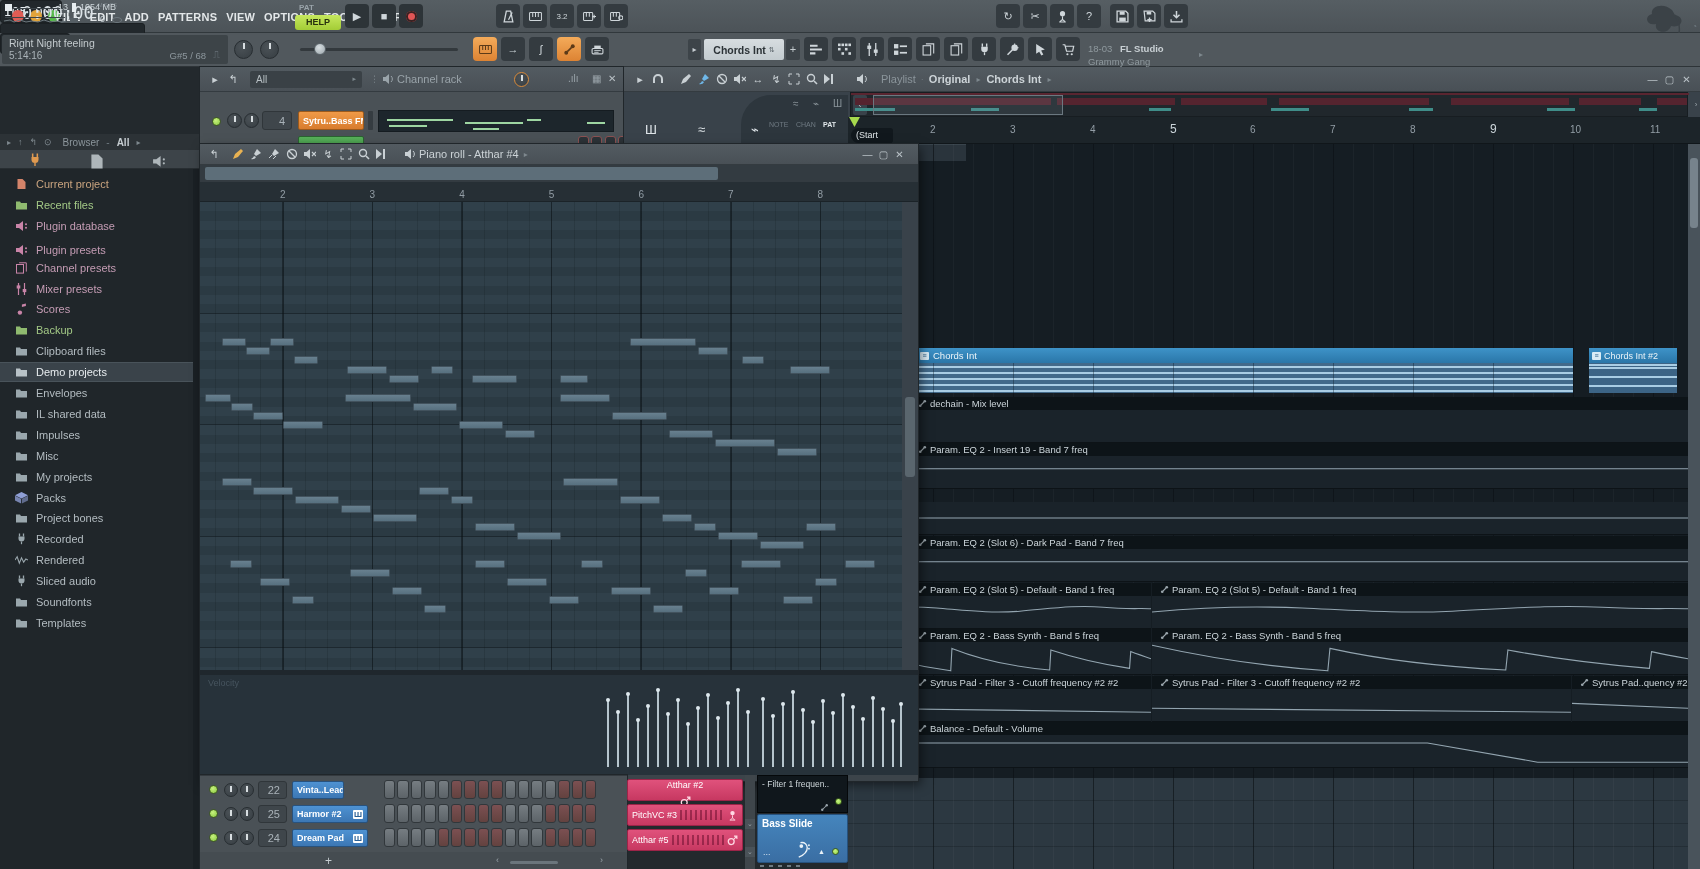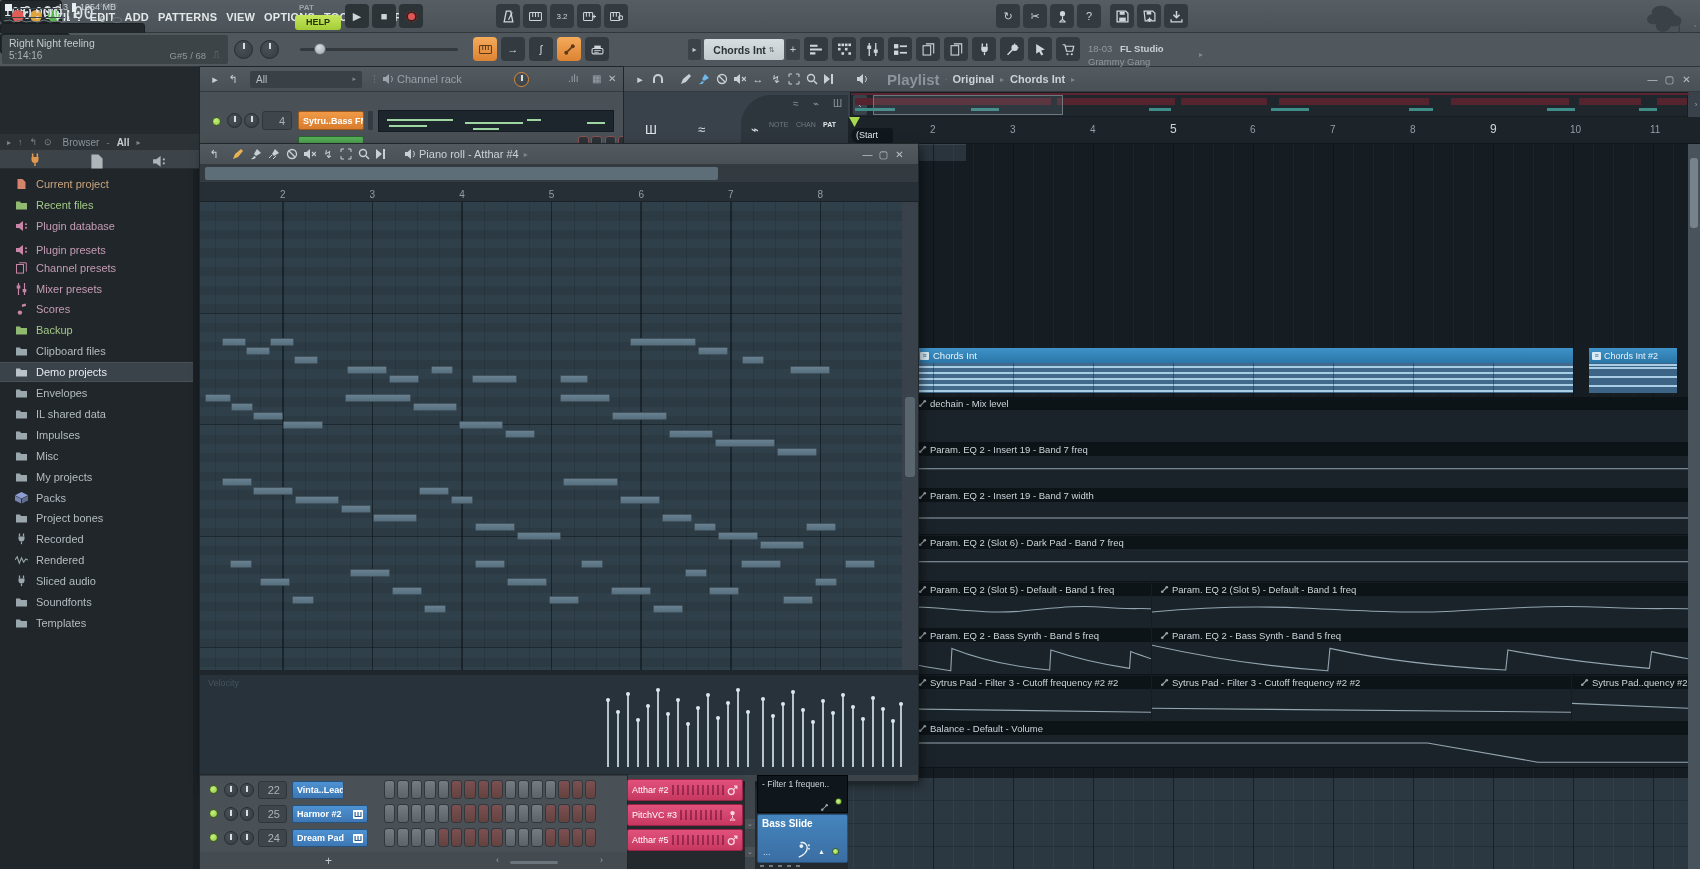--- a/index.html
+++ b/index.html
@@ -381,21 +381,21 @@
               <path d="M6 5 L0 0 v10 z" fill="#c9d0d4"></path>
             </svg>
           </span>
         <span style="width:14px"></span>
         <span class="ticon">
             <svg viewBox="0 0 12 10">
               <path d="M1 3 h2.5 L7 0 v10 L3.5 7 H1 z" fill="#c9d0d4"></path>
               <path d="M9 2 a4 4 0 0 1 0 6" stroke="#c9d0d4" fill="none"></path>
             </svg>
           </span>
-        <span style="font-size:15px;color:#8b959b;margin-left:16px;font-weight:bold;">Playlist</span>
+        <span style="font-size:11px;color:#8b959b;margin-left:10px;">Playlist</span>
         <span style="font-size:9px;color:#6f7a80;margin:0 5px;">·</span>
         <span style="font-size:11px;color:#ccd3d7;font-weight:700;">Original</span>
         <span style="font-size:8px;color:#7e888e;margin:0 6px;">▸</span>
         <span style="font-size:11px;color:#ccd3d7;font-weight:700;">Chords Int</span>
         <span style="font-size:8px;color:#7e888e;margin-left:6px;">▸</span>
       </div>
       <span class="wbtn" style="left:1022px;">—</span>
       <span class="wbtn" style="left:1039px;">▢</span>
       <span class="wbtn" style="left:1056px;">✕</span>
 
@@ -493,28 +493,20 @@
                 <circle cx="3" cy="9" r="1.8" fill="#9aa5ac"></circle>
                 <circle cx="9" cy="3" r="1.8" fill="#9aa5ac"></circle>
                 <path d="M4 8 L8 4" stroke="#9aa5ac" stroke-width="1.5"></path>
               </svg></span>
             <span style="margin-left: 3px;">Param. EQ 2 - Insert 19 - Band 7 freq</span>
           </div>
           <div class="lanebody" style="left: 5px; top: 312px; width: 835px;">
             <svg viewBox="0 0 250 40" preserveAspectRatio="none">
               <path d="M0 16 L250 16" fill="none" stroke="#93a5b0" stroke-width="1.1" vector-effect="non-scaling-stroke"></path>
             </svg>
-          </div>
-          <div class="lanebar" style="left: 5px; top: 345px; width: 835px;">
-            <span class="linkic" style="position: static; margin-left: 65px; flex: 0 0 auto;"><svg viewBox="0 0 12 12">
-                <circle cx="3" cy="9" r="1.8" fill="#9aa5ac"></circle>
-                <circle cx="9" cy="3" r="1.8" fill="#9aa5ac"></circle>
-                <path d="M4 8 L8 4" stroke="#9aa5ac" stroke-width="1.5"></path>
-              </svg></span>
-            <span style="margin-left: 3px;">Param. EQ 2 - Insert 19 - Band 7 width</span>
           </div>
           <div class="lanebody" style="left: 5px; top: 358px; width: 835px;">
             <svg viewBox="0 0 250 40" preserveAspectRatio="none">
               <path d="M0 20 L250 20" fill="none" stroke="#93a5b0" stroke-width="1.1" vector-effect="non-scaling-stroke"></path>
             </svg>
           </div>
           <div class="lanebar" style="left: 5px; top: 392px; width: 835px;">
             <span class="linkic" style="position: static; margin-left: 65px; flex: 0 0 auto;"><svg viewBox="0 0 12 12">
                 <circle cx="3" cy="9" r="1.8" fill="#9aa5ac"></circle>
                 <circle cx="9" cy="3" r="1.8" fill="#9aa5ac"></circle>
@@ -1182,21 +1174,21 @@
             <div class="stepcell" style="left: 385px; top: 52px; width: 11.4px; height: 19px; background: linear-gradient(rgb(124, 80, 82), rgb(99, 66, 63)); border: 1px solid rgb(49, 55, 59);"></div>
           </div>
         <div class="abs" style="left:0;top:76px;width:427px;height:18px;background:#454c51;">
           <span class="txt" style="left:125px;top:2px;font-size:12px;color:#c6cdd1;">+</span>
           <span class="txt" style="left:296px;top:3px;font-size:9px;color:#9aa4aa;">‹</span>
           <div class="abs" style="left:310px;top:9px;width:48px;height:3px;background:#6b757c;border-radius:2px;"></div>
           <span class="txt" style="left:400px;top:3px;font-size:9px;color:#9aa4aa;">›</span>
         </div>
       </div>
       <div id="pinkrows" class="abs" style="left:427px;top:0;width:116px;height:94px;">
-          <div class="pinkrow" style="top: 4px;">
+          <div class="pinkrow" style="top: 4px; flex-direction: column;">
             <span>Atthar #2</span>
             <span class="wf"></span>
             <span style="width: 11px; height: 11px;"><svg viewBox="0 0 12 12">
                 <circle cx="4.6" cy="7.2" r="3.2" fill="none" stroke="#ffd9e4" stroke-width="1.4"></circle>
                 <path d="M7.6 4.4 l3.2 -3.2 m-3.2 0 h3.2 v3.2" stroke="#ffd9e4" fill="none" stroke-width="1.2"></path>
               </svg></span>
           </div>
           <div class="pinkrow" style="top: 29px;">
             <span>PitchVC #3</span>
             <span class="wf"></span>

